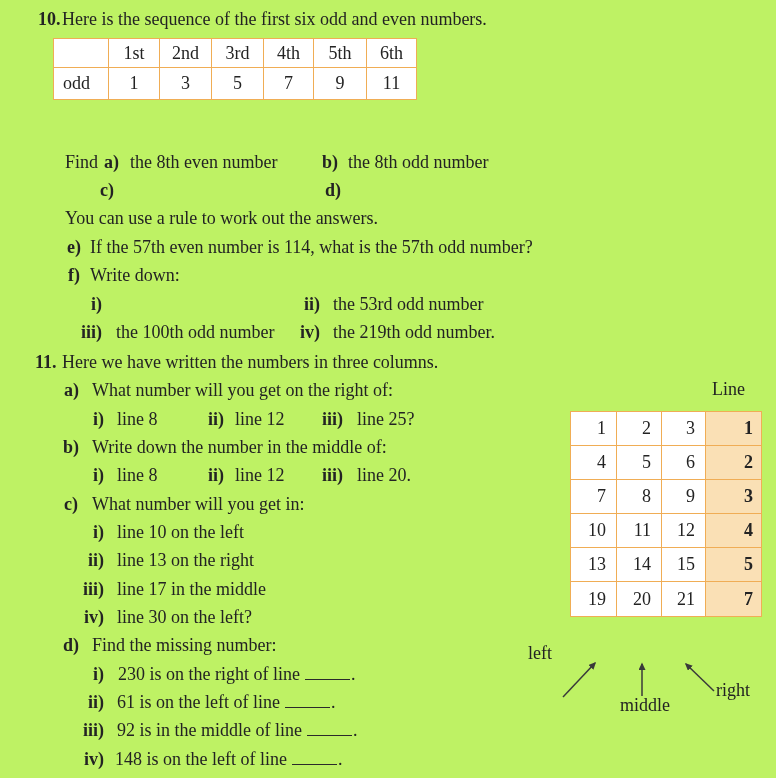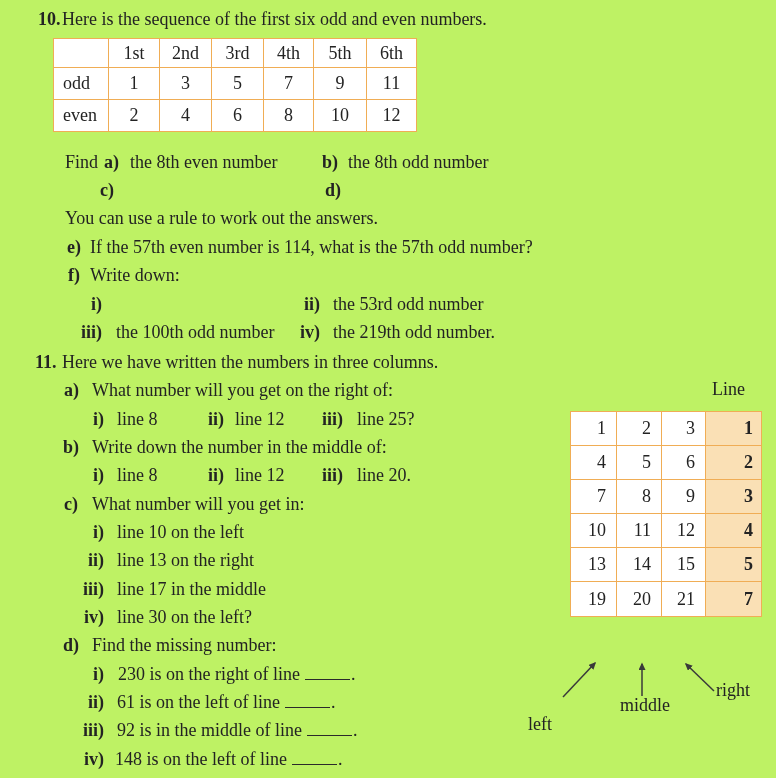--- a/index.html
+++ b/index.html
@@ -83,29 +83,20 @@
     </tr>
     <tr class="dat">
       <td class="rowlab">odd</td>
       <td>1</td>
       <td>3</td>
       <td>5</td>
       <td>7</td>
       <td>9</td>
       <td>11</td>
     </tr>
-    <tr class="dat">
-      <td class="rowlab">even</td>
-      <td>2</td>
-      <td>4</td>
-      <td>6</td>
-      <td>8</td>
-      <td>10</td>
-      <td>12</td>
-    </tr>
   </tbody>
     </table>
 
   <div class="row" style="top:151px">
     <span class="s" style="left:65px">Find</span>
     <span class="s b" style="left:104px">a)</span>
     <span class="s" style="left:130px">the 8th even number</span>
     <span class="s b" style="left:322px">b)</span>
     <span class="s" style="left:348px">the 8th odd number</span>
   </div>
@@ -268,17 +259,17 @@
     <defs>
       <marker id="ah" markerWidth="9" markerHeight="9" refX="6" refY="3.5" orient="auto" markerUnits="userSpaceOnUse">
         <path d="M0,0 L7.5,3.5 L0,7 Z" fill="#3a3a3a"></path>
       </marker>
     </defs>
     <line x1="43" y1="42" x2="75" y2="8" marker-end="url(#ah)"></line>
     <line x1="122" y1="41" x2="122" y2="9" marker-end="url(#ah)"></line>
     <line x1="194" y1="36" x2="166" y2="9" marker-end="url(#ah)"></line>
   </svg>
 
-  <div class="figlbl" style="left:528px;top:713px">left</div>
+  <div class="figlbl" style="left:528px;top:642px">left</div>
   <div class="figlbl" style="left:620px;top:694px">middle</div>
   <div class="figlbl" style="left:716px;top:679px">right</div>
 
 </div>
 
 </body></html>

